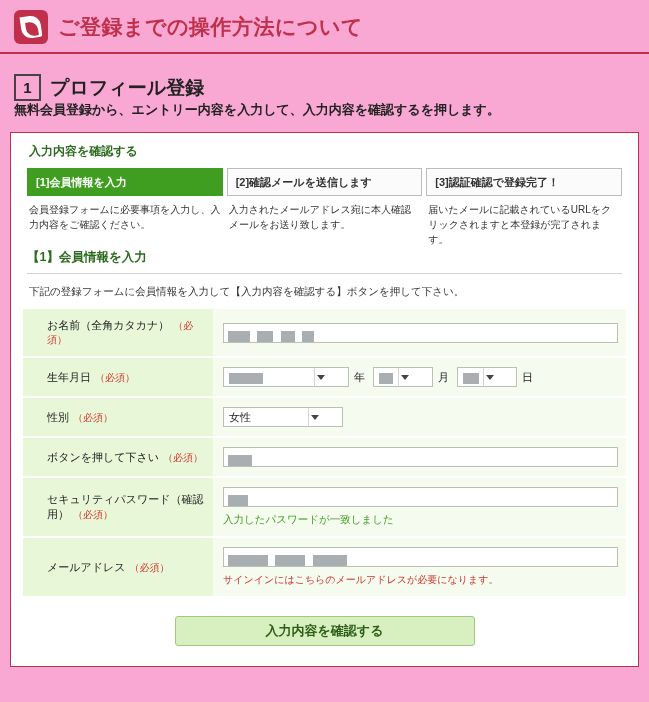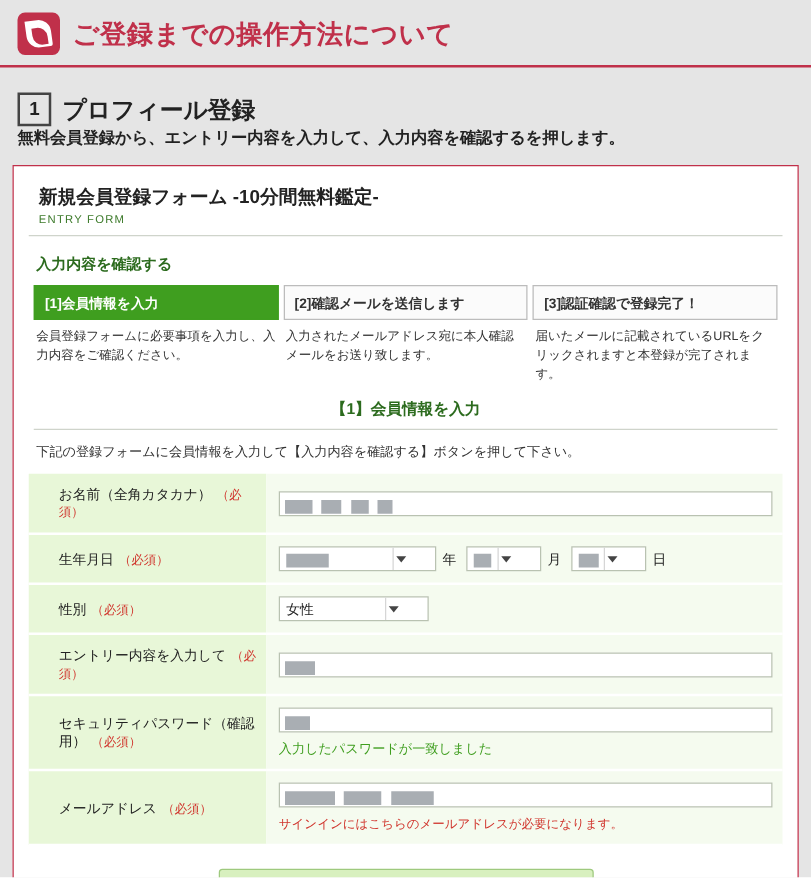--- a/index.html
+++ b/index.html
@@ -5,21 +5,21 @@
   * { box-sizing: border-box; }
   html, body {
     margin: 0; padding: 0;
     background: #ffffff;
     font-family: "Liberation Sans", sans-serif;
   }
   #page {
     width: 649px;
     height: 702px;
     position: relative;
-    background: #e5e5e5;
+    background: #f9a8d4;
     overflow: hidden;
   }
 
   
   .page-header {
     display: flex;
     align-items: center;
     padding: 10px 14px 8px 14px;
     border-bottom: 2px solid #c0304a;
   }
@@ -144,27 +144,26 @@
   }
   .flow-step-text {
     font-size: 10px;
     color: #333;
     line-height: 1.5;
     margin-top: 6px;
     padding: 0 2px;
   }
 
   .section-title {
-    margin: 12px 4px 0 4px;
+    margin: 2px 4px 0 4px;
     font-size: 12.5px;
     font-weight: bold;
     color: #2c6b1e;
     border-bottom: 1px solid #cfd4cb;
     padding-bottom: 7px;
-    text-align: center;
   }
   .section-note {
     margin: 11px 6px 10px 6px;
     font-size: 10.5px;
     color: #333;
   }
 
   
   .form-table {
     width: 100%;
@@ -293,24 +292,20 @@
   <div class="step-block">
     <div class="step-heading">
       <div class="step-num">1</div>
       <div class="step-title">プロフィール登録</div>
     </div>
     <div class="step-desc">無料会員登録から、エントリー内容を入力して、入力内容を確認するを押します。</div>
   </div>
 
   <div class="shot-frame">
 
-    <div class="form-head">
-      <div class="form-head-main">新規会員登録フォーム -10分間無料鑑定-</div>
-      <div class="form-head-sub">ENTRY FORM</div>
-    </div>
 
     <div class="flow-title">入力内容を確認する</div>
 
     <div class="flow-steps">
       <div class="flow-step active">
         <div class="flow-step-box">[1]会員情報を入力</div>
         <div class="flow-step-text">会員登録フォームに必要事項を入力し、入力内容をご確認ください。</div>
       </div>
       <div class="flow-step">
         <div class="flow-step-box">[2]確認メールを送信します</div>
@@ -382,21 +377,21 @@
               <span>女性</span>
               <span class="arrow">
                   <span class="caret"></span>
                 </span>
             </span>
           </td>
         </tr>
 
         <tr>
           <td class="label">
-            <span>エントリー内容を入力して</span><span class="req">（必須）</span>
+            <span>ボタンを押して下さい</span><span class="req">（必須）</span>
           </td>
           <td class="field">
             <span class="txt">
               <span class="masked" style="width:24px"></span>
             </span>
           </td>
         </tr>
 
         <tr>
           <td class="label">

